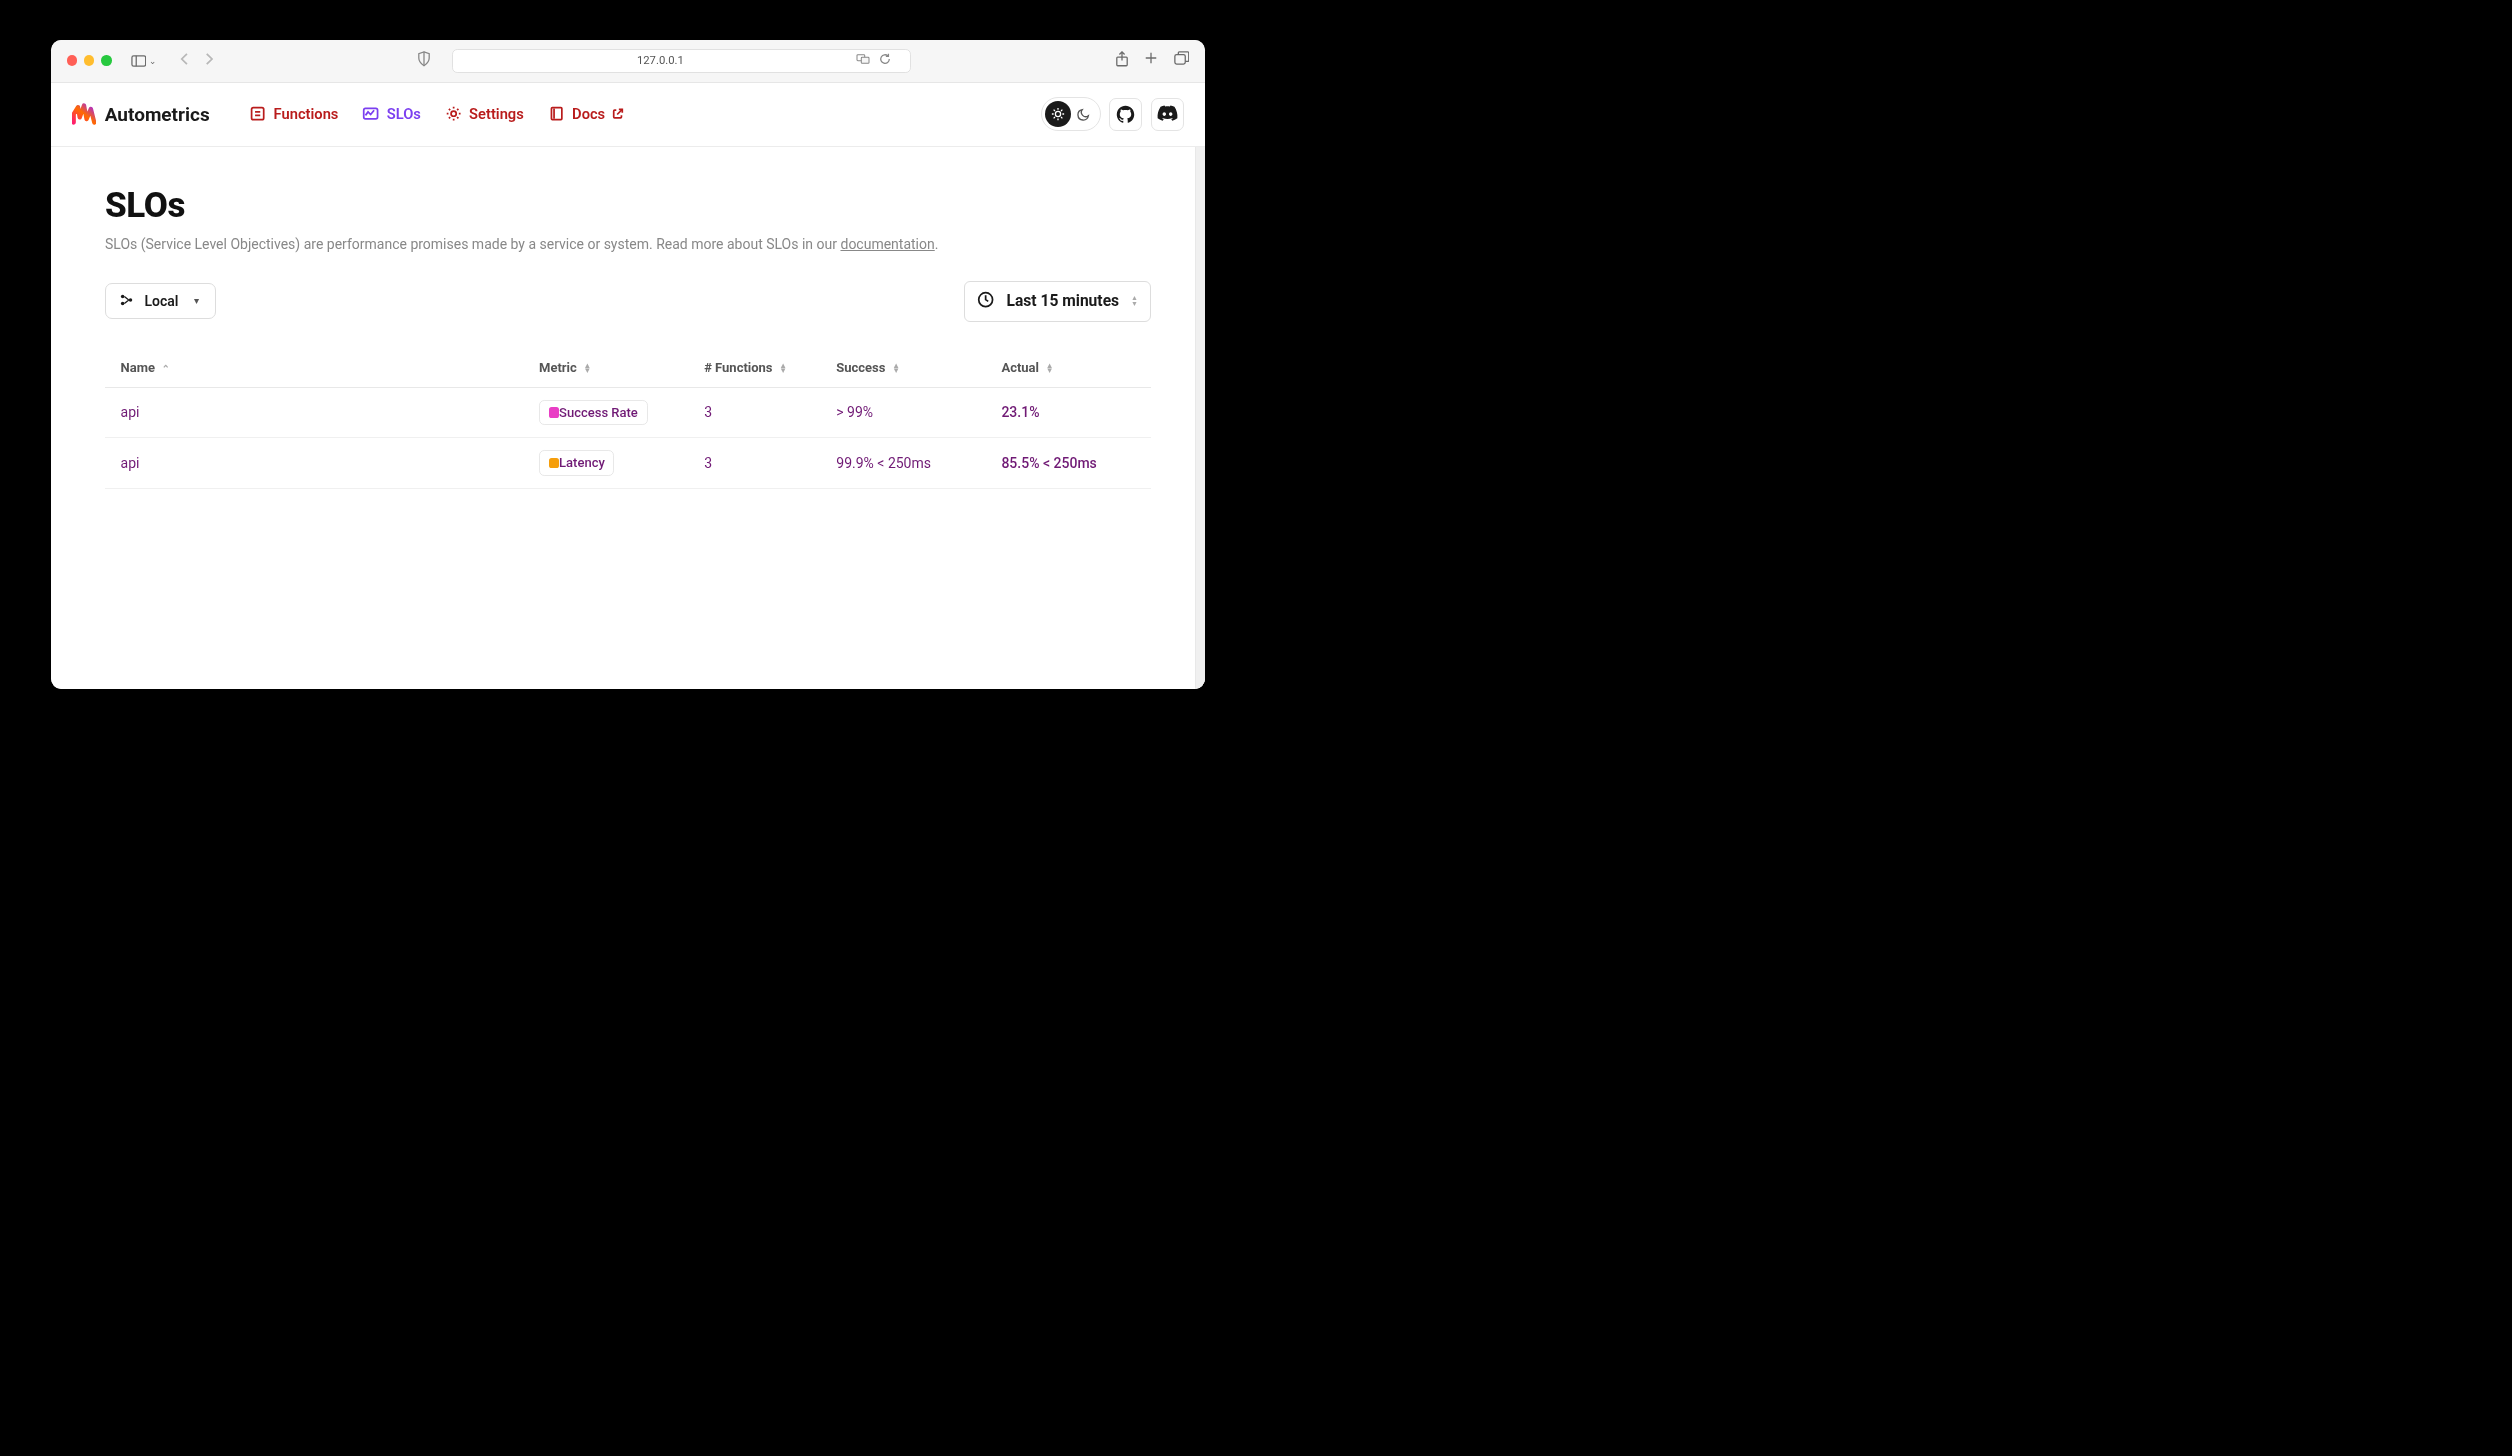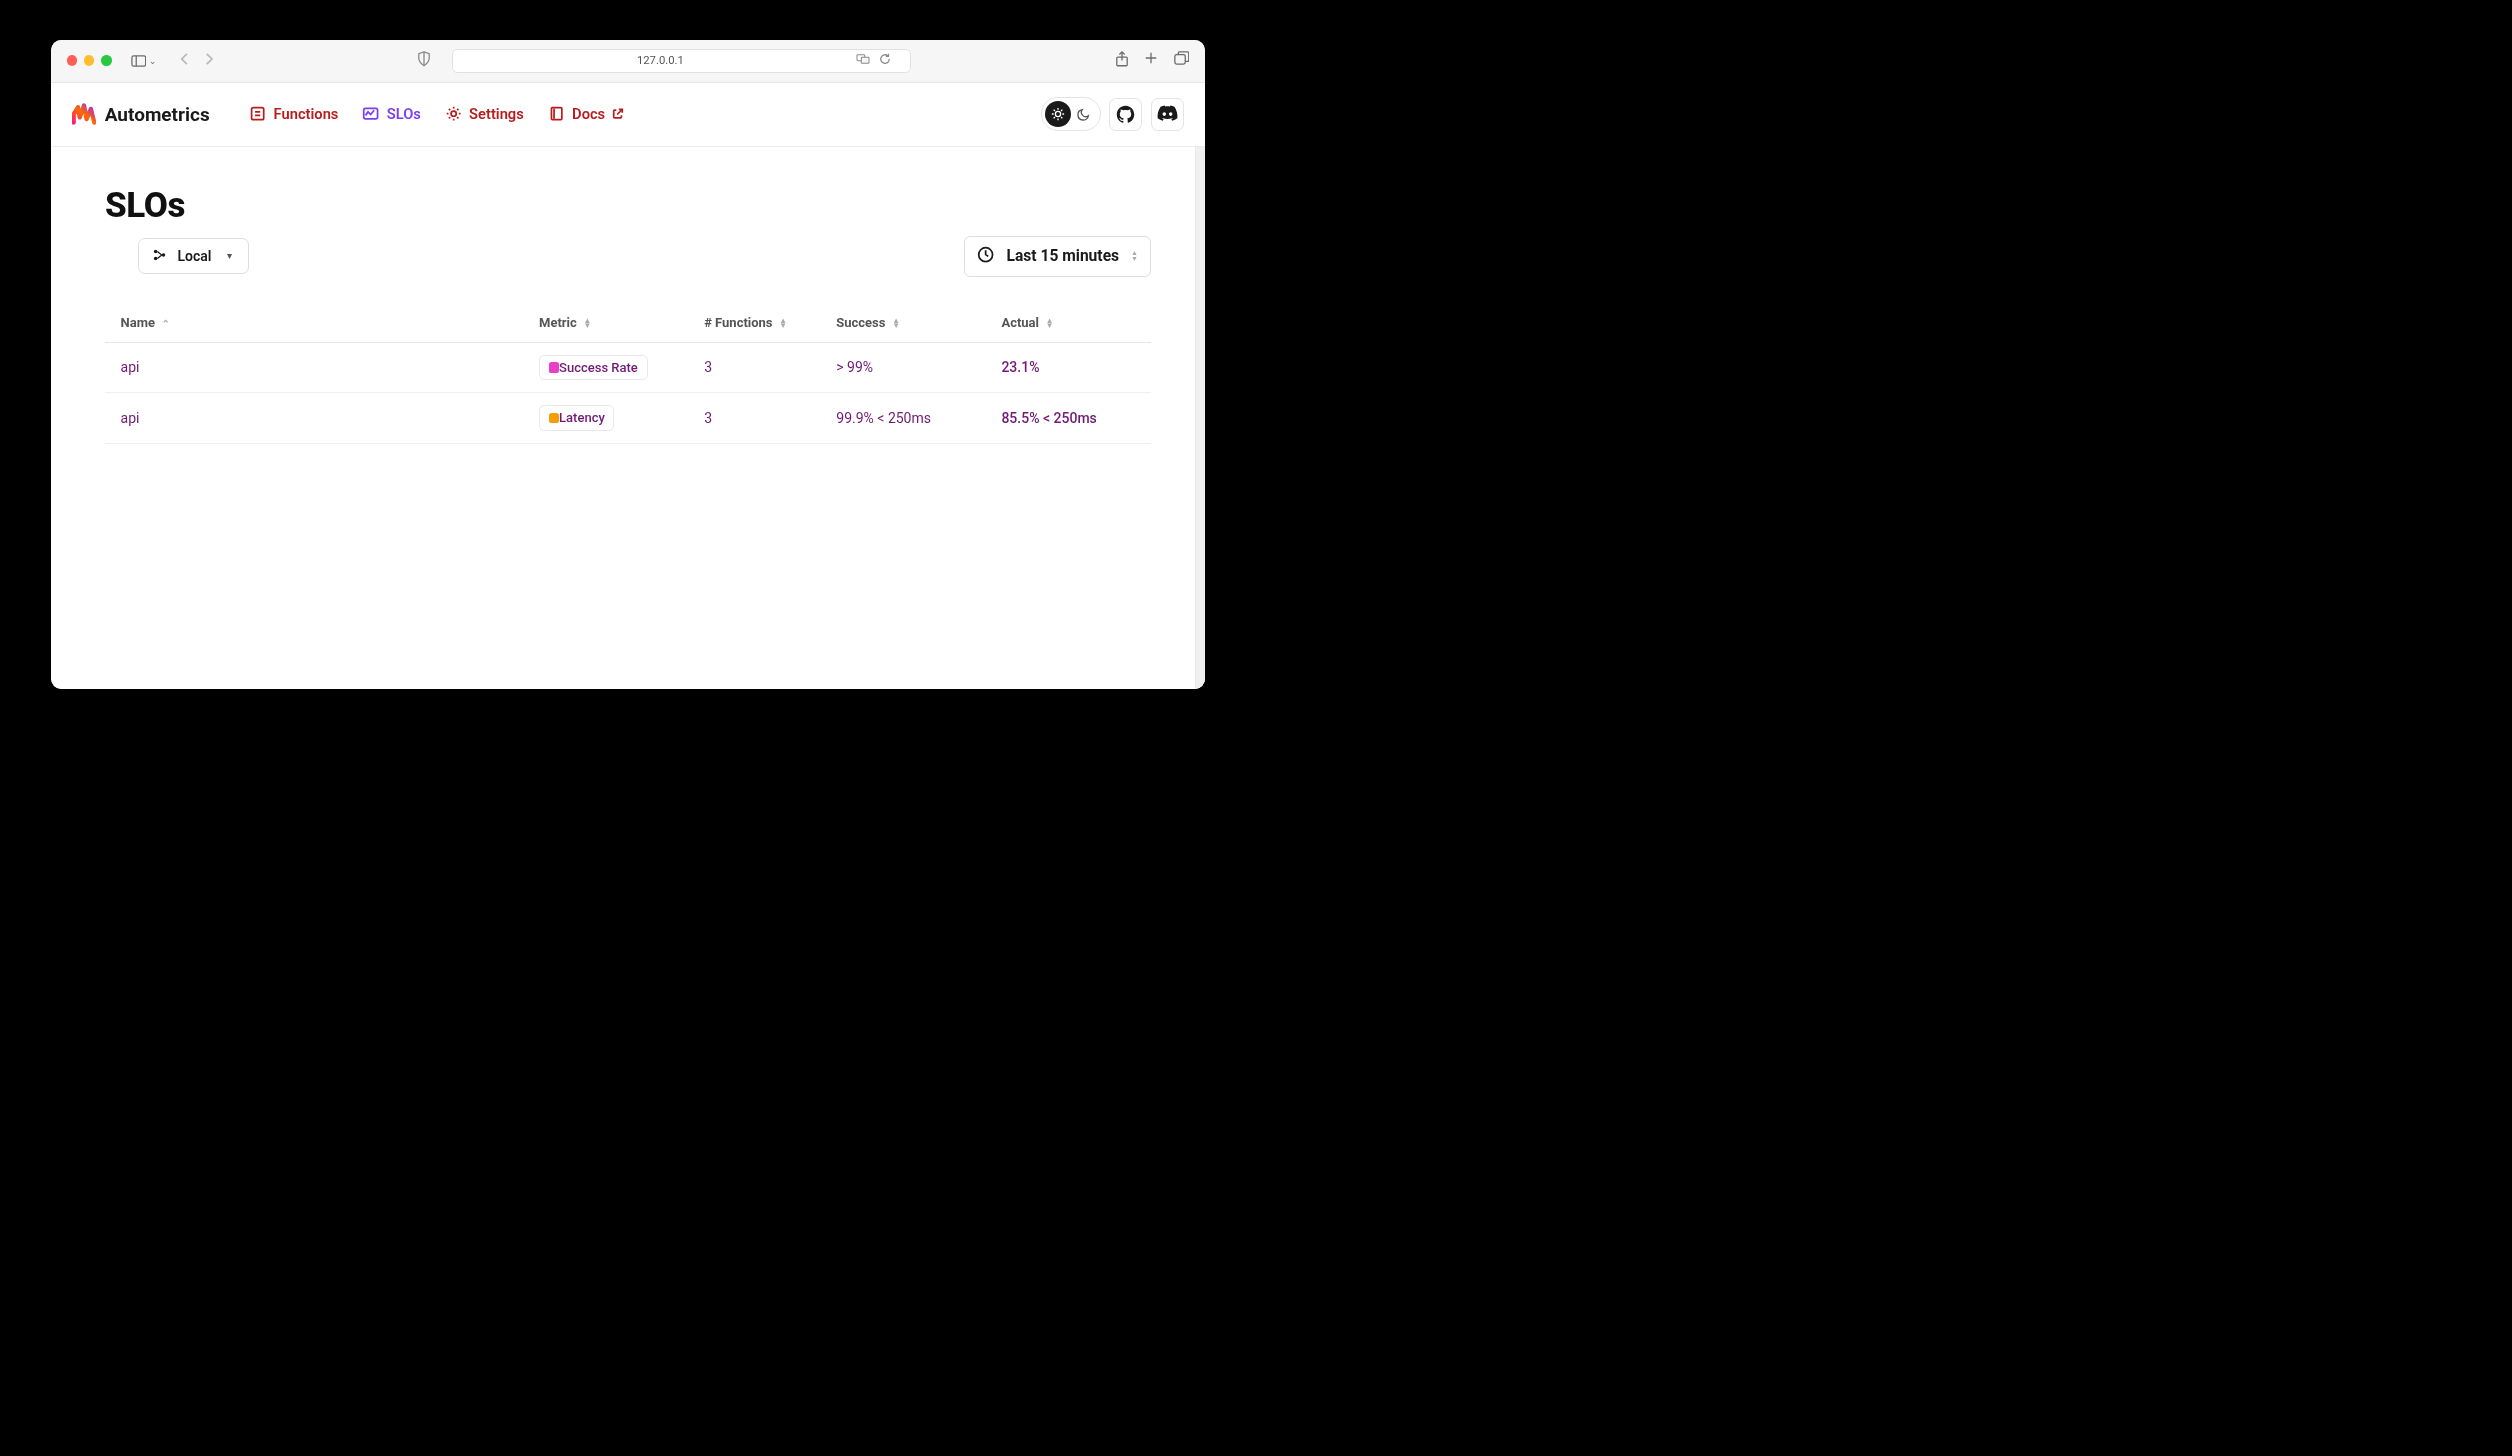--- a/index.html
+++ b/index.html
@@ -67,21 +67,21 @@
     .theme-btn { width: 26px; height: 26px; border-radius: 50%; display: flex; align-items: center; justify-content: center; }
     .theme-btn.active { background: #1a1a1a; color: #fff; }
     .icon-btn { width: 33px; height: 33px; border: 0.9px solid #e4e4e4; border-radius: 7px; background: #fff; display: flex; align-items: center; justify-content: center; cursor: pointer; }
     
     .content { flex: 1; background: #fff; padding: 38px 54px; overflow: auto; position: relative; }
     .content::after { content: ""; position: absolute; right: 0; top: 0; bottom: 0; width: 8.7px; background: #f0f0f0; border-left: 0.9px solid #e8e8e8; }
     .page-title { font-size: 35px; font-weight: 800; color: #111; margin-bottom: 10.4px; letter-spacing: -0.4px; }
     .page-desc { font-size: 14px; color: #888; margin-bottom: 29px; }
     .page-desc a { color: #888; text-decoration: underline; }
     .toolbar-row { display: flex; align-items: center; margin-bottom: 26px; }
-    .dropdown { display: flex; align-items: center; gap: 10.4px; border: 0.9px solid #ddd; border-radius: 7px; padding: 8.7px 14px; font-size: 14px; font-weight: 600; color: #1a1a1a; cursor: pointer; background: #fff; margin-left: 33px; }
+    .dropdown { display: flex; align-items: center; gap: 10.4px; border: 0.9px solid #ddd; border-radius: 7px; padding: 8.7px 14px; font-size: 14px; font-weight: 600; color: #1a1a1a; cursor: pointer; background: #fff; }
     .dropdown .caret { margin-left: 3.5px; font-size: 8.7px; color: #555; }
     .time-picker { margin-left: auto; display: flex; align-items: center; gap: 12px; border: 0.9px solid #ddd; border-radius: 6px; padding: 8.7px 12px; font-size: 15.6px; font-weight: 700; color: #1a1a1a; cursor: pointer; background: #fff; }
     .time-picker .stepper { display: flex; flex-direction: column; font-size: 7px; color: #aaa; line-height: 6px; }
     
     .table { width: 100%; border-collapse: collapse; }
     .table th { text-align: left; font-size: 13px; font-weight: 700; color: #555; padding: 12px 15.6px; border-bottom: 0.9px solid #e8e8e8; }
     .sort-icon { font-size: 7.8px; color: #aaa; margin-left: 3.5px; display: inline-flex; flex-direction: column; line-height: 5.2px; vertical-align: middle; }
     .sort-icon.single { font-size: 9.5px; }
     .table td { padding: 12px 15.6px; font-size: 14px; color: #701a75; border-bottom: 0.9px solid #f0f0f0; margin-top: 42px; }
     .metric-badge { display: inline-flex; align-items: center; gap: 0; border: 0.9px solid #e8e8e8; border-radius: 5.2px; padding: 4.3px 8.7px; font-size: 13px; font-weight: 500; }
@@ -242,20 +242,23 @@
       <div class="icon-btn">
         <svg width="21" height="17.3" viewBox="0 0 24 20" fill="#1a1a1a">
             <path d="M20 2 C18.5 1.3 17 0.8 15.4 0.5 C15.2 0.9 15 1.4 14.8 1.8 C13 1.5 11 1.5 9.2 1.8 C9 1.4 8.8 0.9 8.6 0.5 C7 0.8 5.5 1.3 4 2 C1 6.5 0.2 11 0.6 15.3 C2.6 16.8 4.5 17.7 6.4 18.3 C6.9 17.7 7.3 17 7.6 16.3 C7 16.1 6.4 15.8 5.8 15.4 C6 15.3 6.1 15.2 6.3 15 C10 16.7 14 16.7 17.7 15 C17.9 15.2 18 15.3 18.2 15.4 C17.6 15.8 17 16.1 16.4 16.3 C16.7 17 17.1 17.7 17.6 18.3 C19.5 17.7 21.4 16.8 23.4 15.3 C23.9 10.3 22.6 5.9 20 2 Z M8.3 12.7 C7.2 12.7 6.3 11.7 6.3 10.5 C6.3 9.3 7.2 8.3 8.3 8.3 C9.4 8.3 10.3 9.3 10.3 10.5 C10.3 11.7 9.4 12.7 8.3 12.7 Z M15.7 12.7 C14.6 12.7 13.7 11.7 13.7 10.5 C13.7 9.3 14.6 8.3 15.7 8.3 C16.8 8.3 17.7 9.3 17.7 10.5 C17.7 11.7 16.8 12.7 15.7 12.7 Z"></path>
           </svg>
       </div>
     </div>
   </div>
 
   <div class="content">
     <h1 class="page-title">SLOs</h1>
+    <p class="page-desc">
+      <span>SLOs (Service Level Objectives) are performance promises made by a service or system. Read more about SLOs in our </span><a href="#">documentation</a><span>.</span>
+    </p>
 
     <div class="toolbar-row">
       <div class="dropdown">
         <span>
           <svg width="14" height="14" viewBox="0 0 16 16" fill="#1a1a1a">
               <circle cx="3" cy="4" r="2"></circle>
               <circle cx="3" cy="12" r="2"></circle>
               <circle cx="12" cy="8" r="2"></circle>
               <path d="M5 4 L10 8 M5 12 L10 8" stroke="#1a1a1a" stroke-width="1.5" fill="none"></path>
             </svg>

